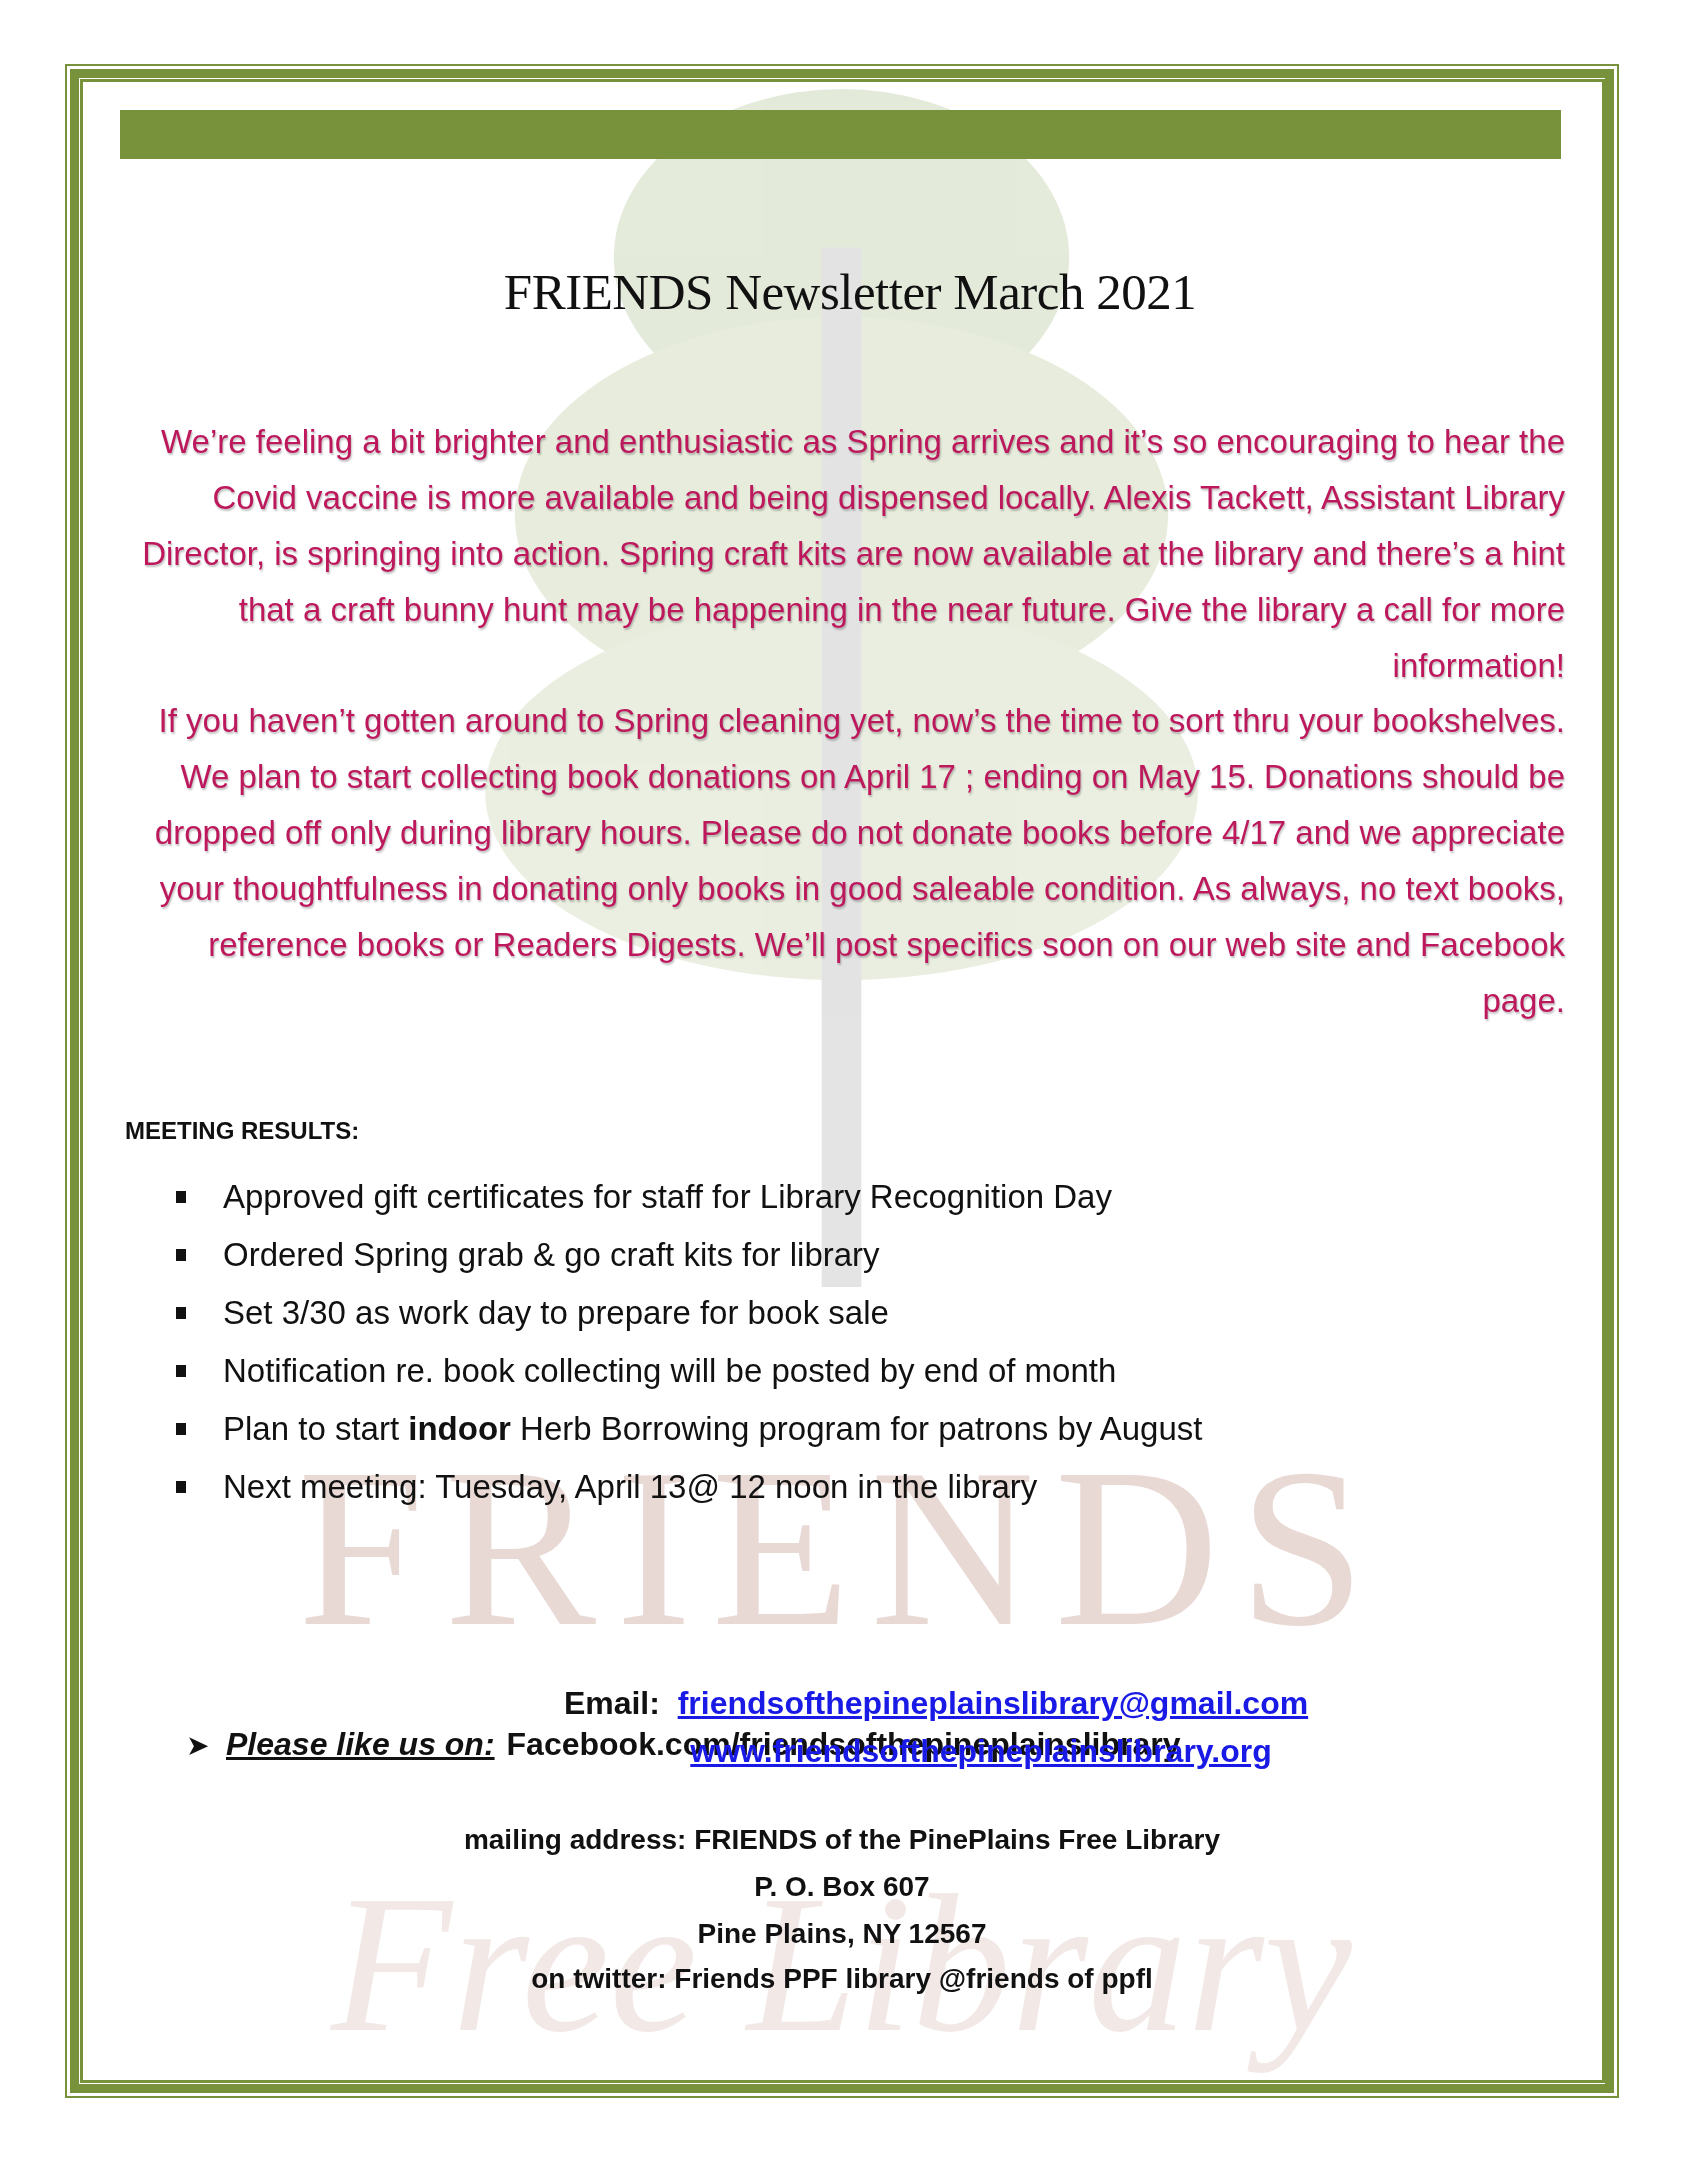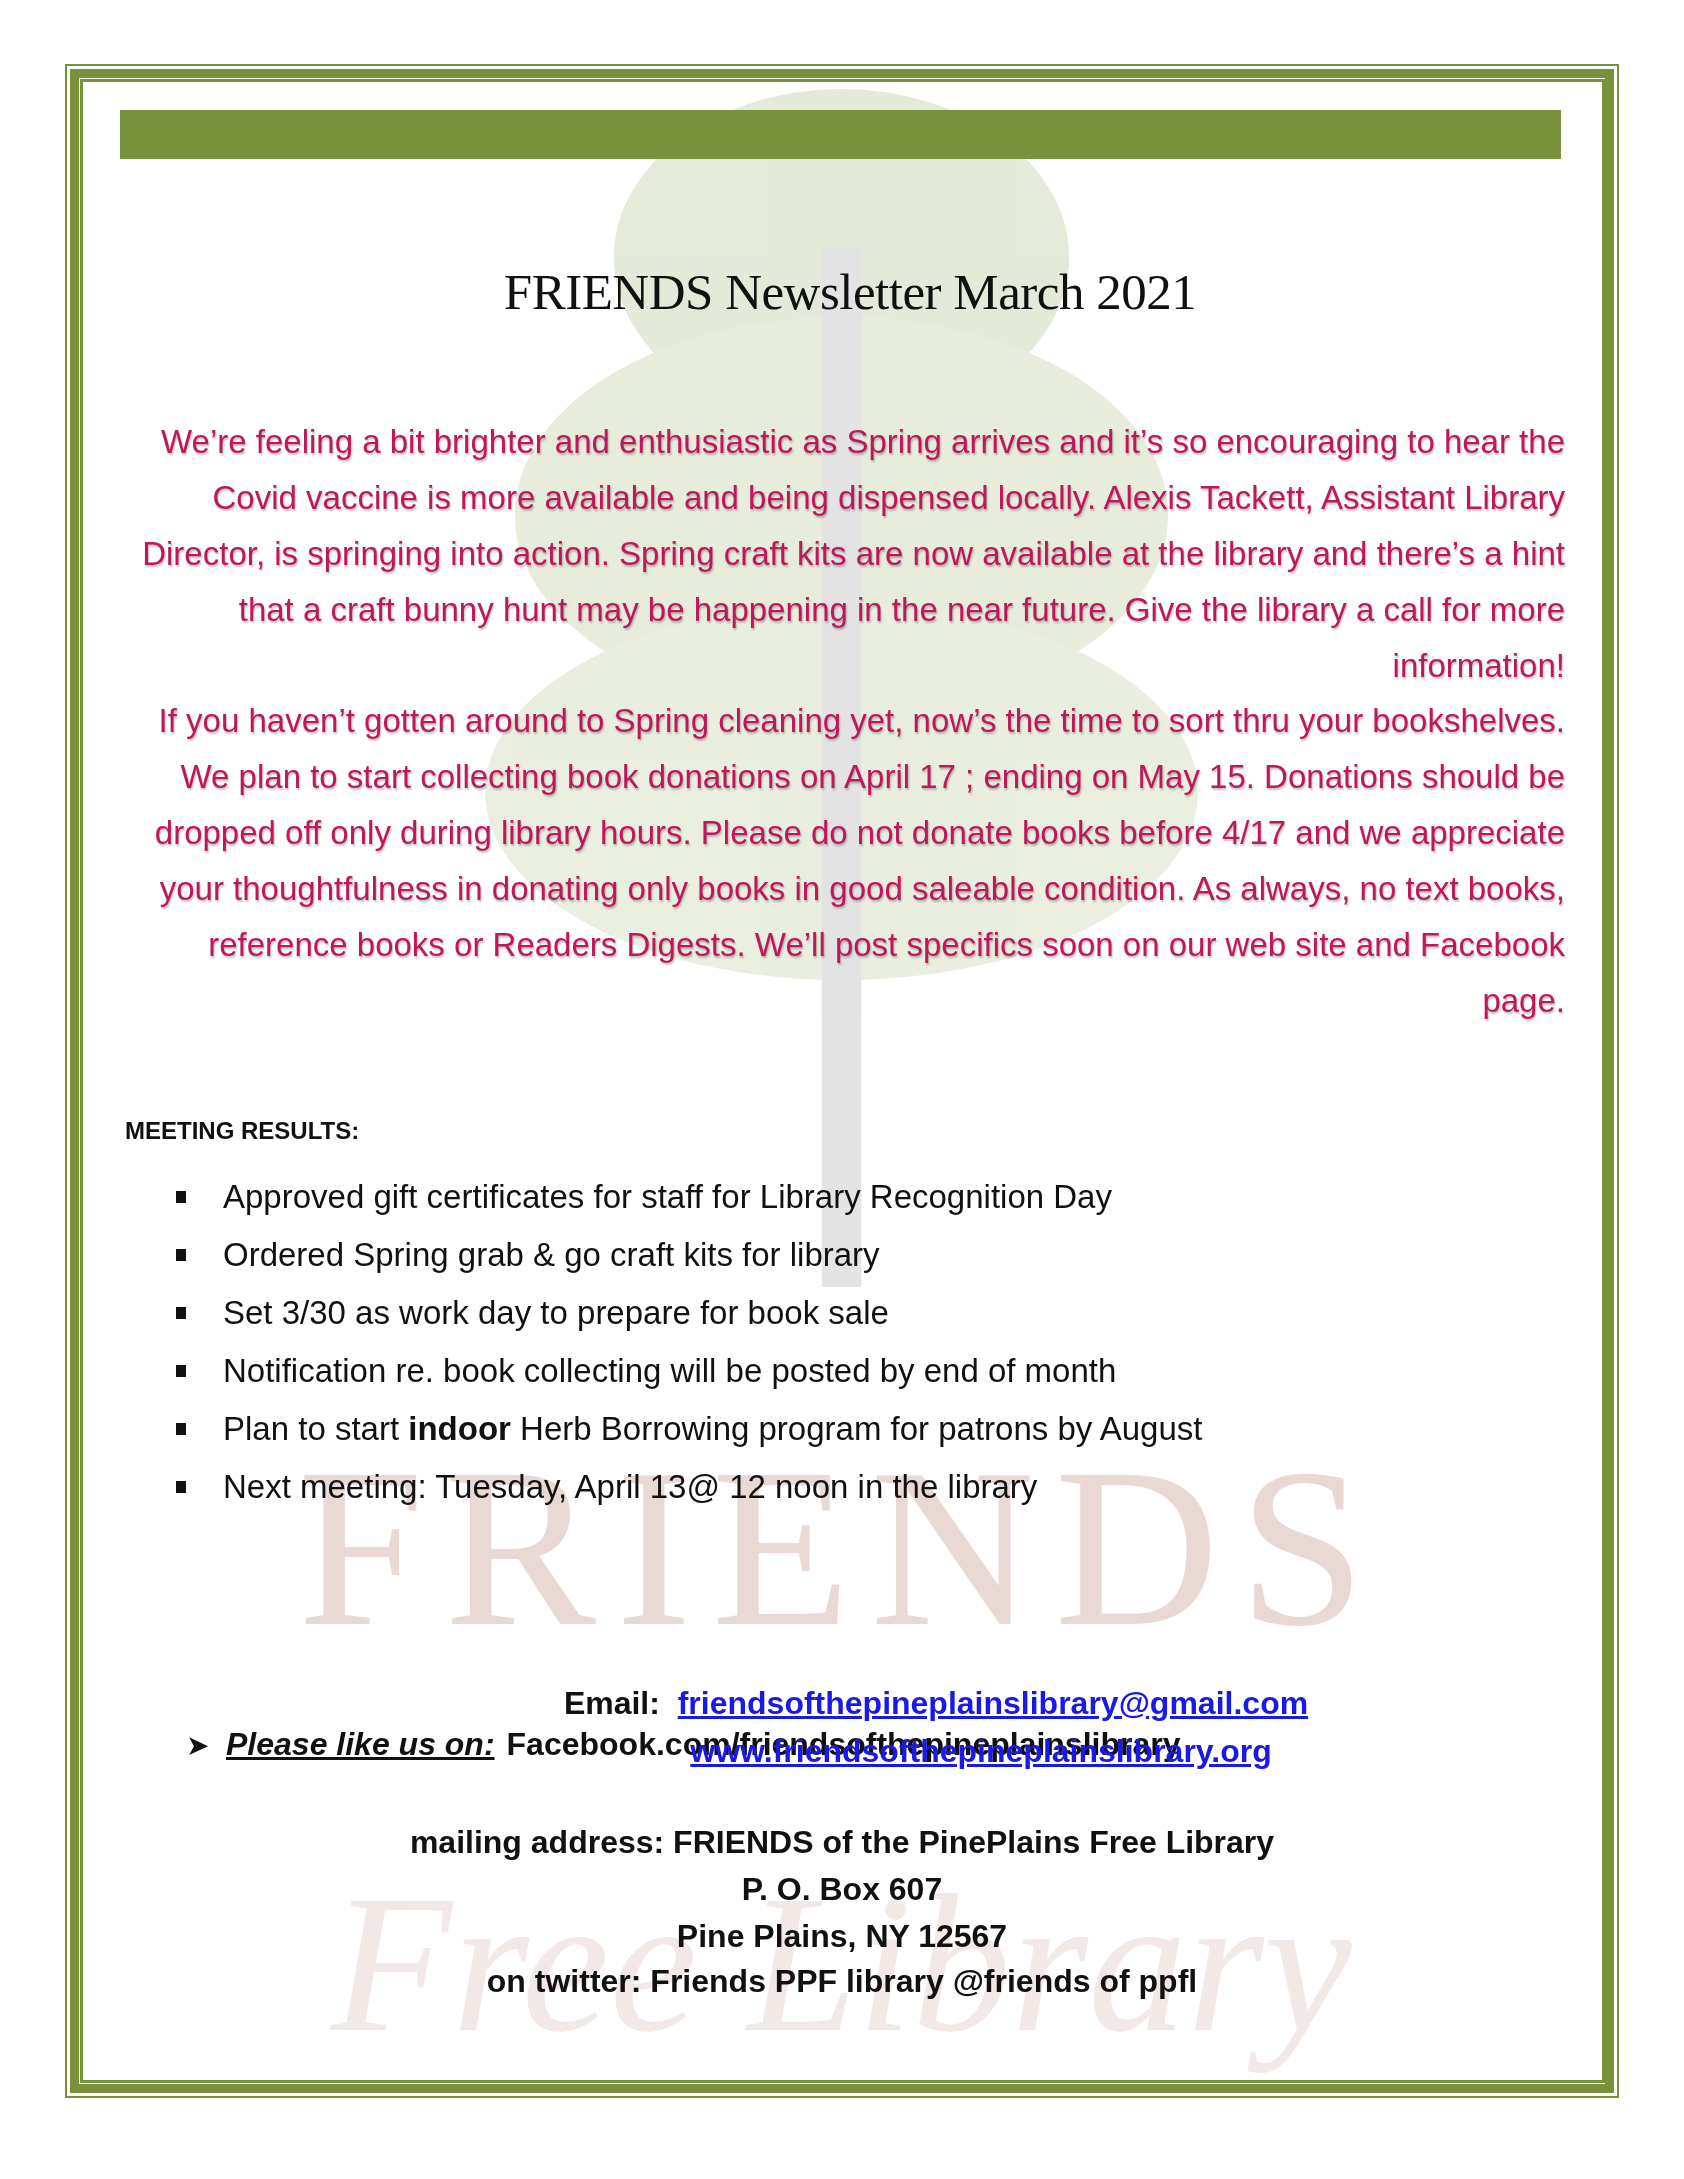--- a/index.html
+++ b/index.html
@@ -29,21 +29,21 @@
 
   .like-row { position: absolute; left: 178px; top: 1726px; font-size: 32px; font-weight: bold; white-space: nowrap; margin-left: 8px; }
   .like-row .arrow { display: inline-block; width: 40px; font-size: 28px; font-weight: normal; }
   .like-row .like-label { font-style: italic; text-decoration: underline; margin-right: 12px; }
 
   .center-line { position: absolute; left: 0; width: 1684px; text-align: center; font-size: 32px; font-weight: bold; white-space: nowrap; }
   .email-line { top: 1685px; left: 94px; }
   .web-line { top: 1733px; left: 139px; }
   .link { color: #1a1ae6; text-decoration: underline; }
 
-  .addr-line { font-size: 32px; }
+  .addr-line { font-size: 28px; }
   .addr1 { top: 1824px; }
   .addr2 { top: 1871px; }
   .addr3 { top: 1918px; }
   .addr4 { top: 1963px; }
 </style>
 </head>
 <body>
 
 <svg class="watermark" viewBox="0 0 1701 2201" xmlns="http://www.w3.org/2000/svg">
   <g opacity="0.18">

